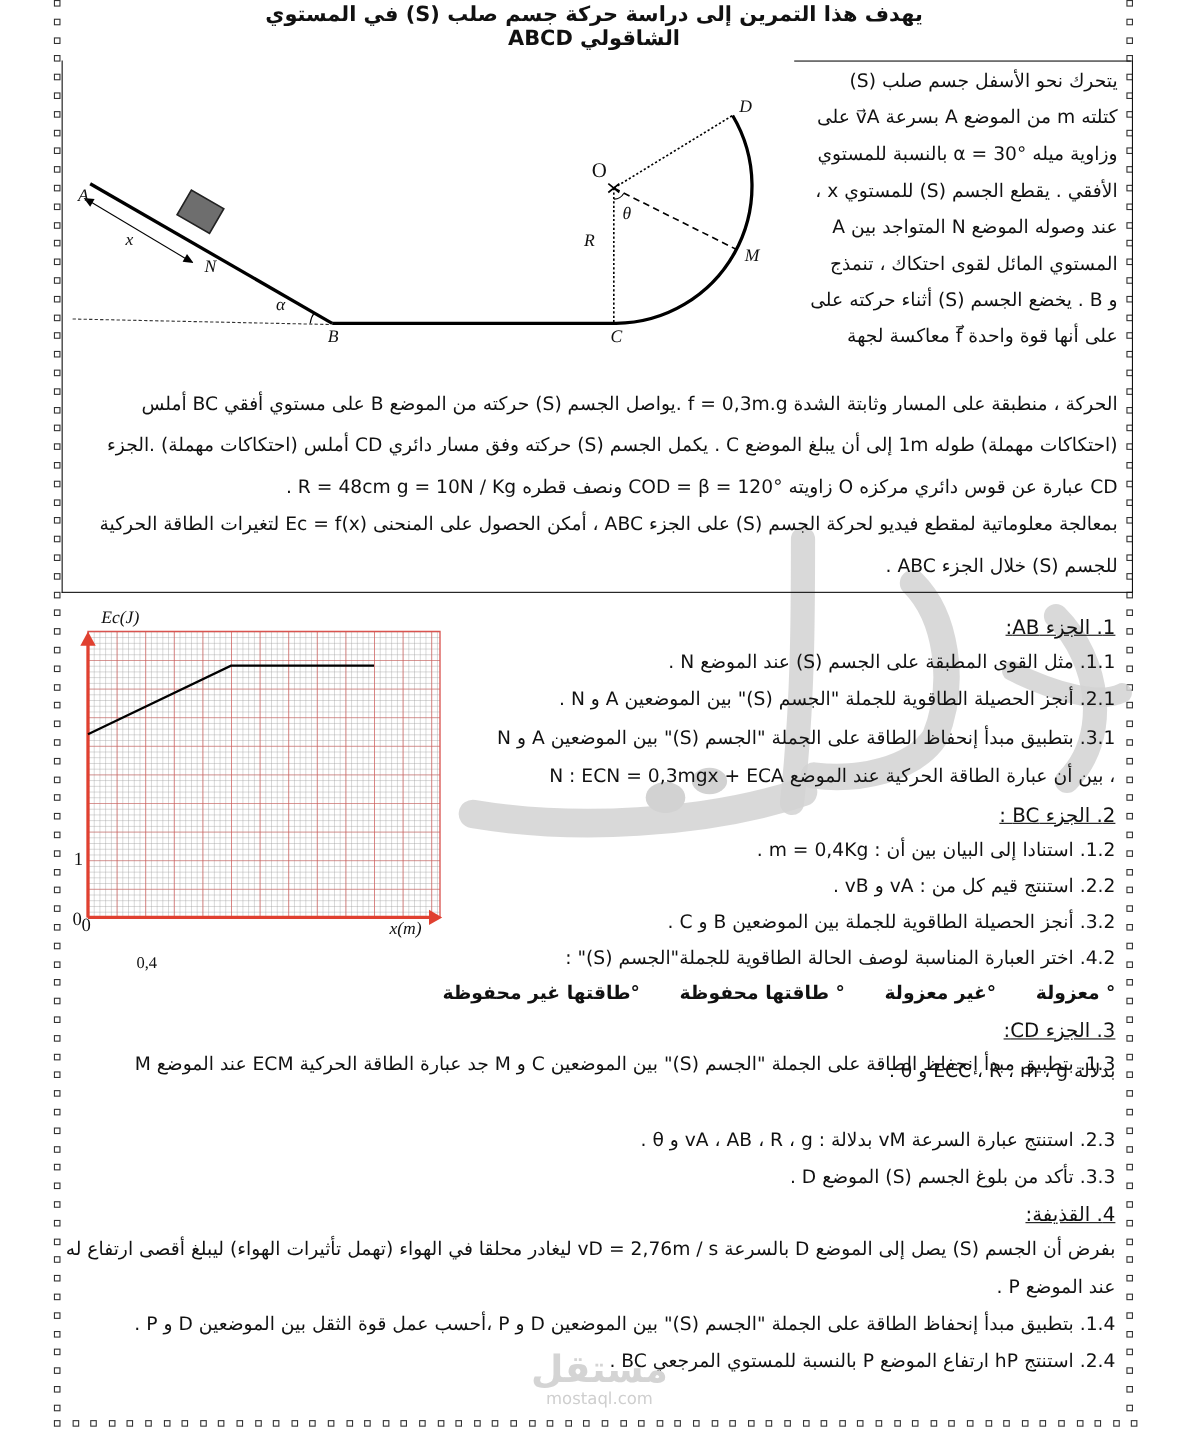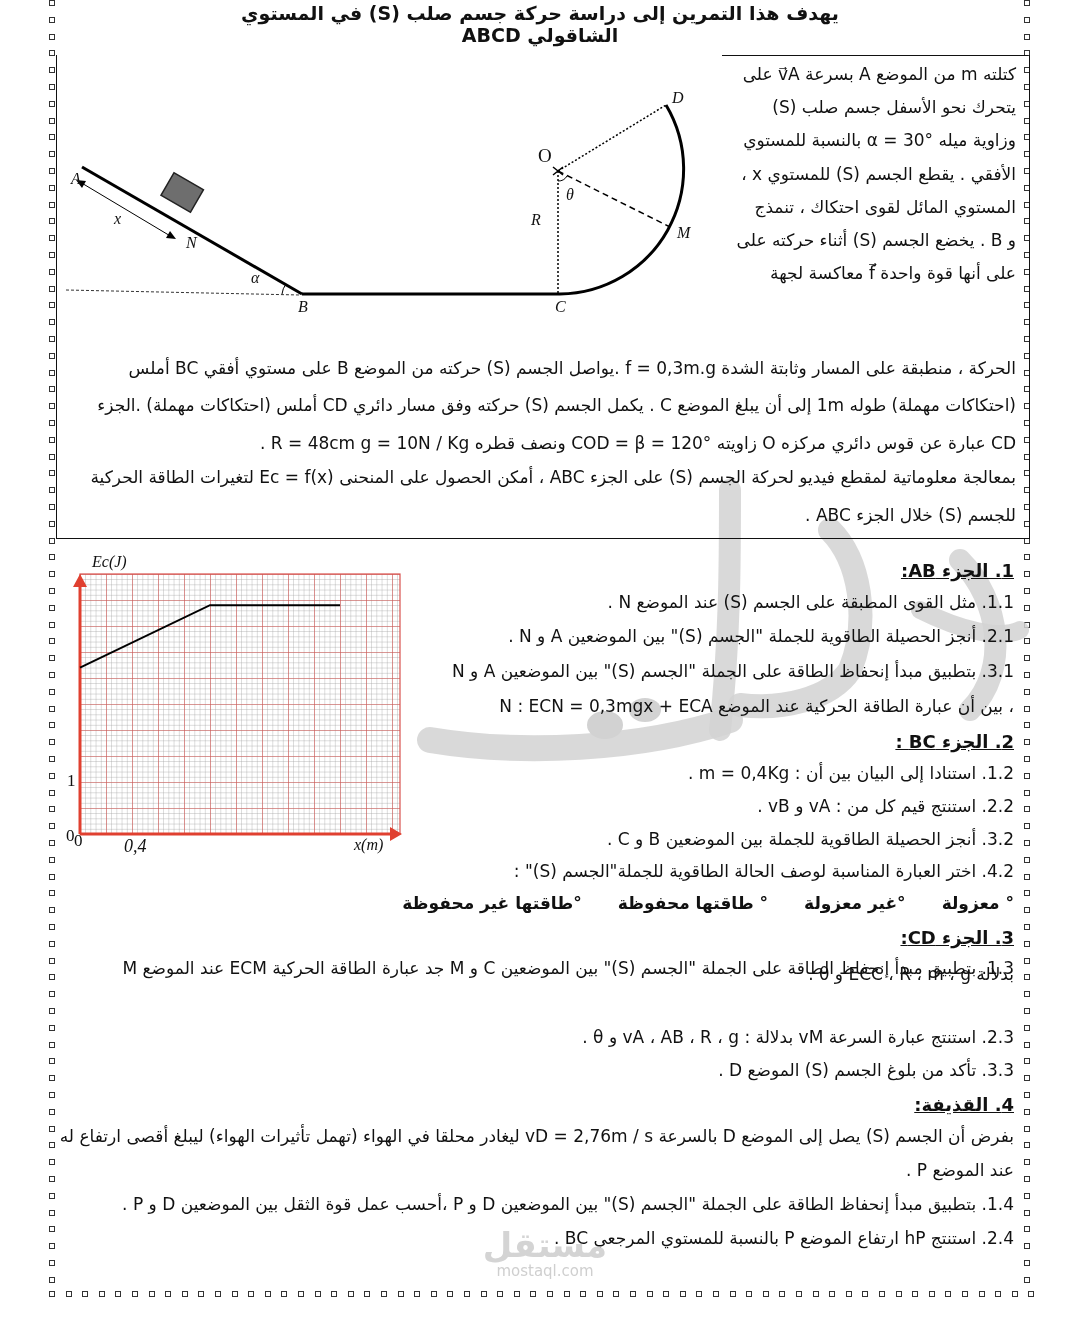--- a/index.html
+++ b/index.html
@@ -7,21 +7,21 @@
          font-family:"DejaVu Sans","Liberation Sans",sans-serif; color:#111; }
   .abs { position:absolute; }
   .border-dots { position:absolute; }
   .dot { position:absolute; width:6px; height:6px; border:1px solid #333; background:#fff; box-sizing:border-box; }
   .title { position:absolute; left:230px; top:2px; width:620px; height:28px; font-size:19px; font-weight:bold; direction:rtl; text-align:center; }
   .framebox { position:absolute; left:56px; top:55px; width:972px; height:483px; border:1px solid #111; border-top:none; }
   .framebox-top { position:absolute; left:722px; top:55px; width:306px; height:0; border-top:1px solid #111; }
   .side-text { position:absolute; left:724px; top:58px; width:292px; font-size:17px; line-height:33.2px; direction:rtl; text-align:right; }
   .full-line { position:absolute; left:64px; width:952px; font-size:17px; direction:rtl; text-align:justify; text-align-last:right; white-space:nowrap; }
   .q { position:absolute; font-size:17px; direction:rtl; text-align:right; white-space:nowrap; }
-  .sec { font-weight:bold; text-decoration:underline; font-size:18px; }
+  .sec { font-weight:normal; text-decoration:underline; font-size:18px; }
   .chart-label { position:absolute; font-family:"Liberation Serif",serif; font-size:16px; }
   .watermark { position:absolute; pointer-events:none; }
 </style>
 </head>
 <body>
 
 <div class="border-dots" id="dots-left">
     <div class="dot" style="left: 49px; top: 0px;"></div>
     <div class="dot" style="left: 49px; top: 17px;"></div>
     <div class="dot" style="left: 49px; top: 34px;"></div>
@@ -292,24 +292,25 @@
 <div class="chart-label" style="left:251px;top:269px;font-style:italic;">α</div>
 <div class="chart-label" style="left:298px;top:298px;font-style:italic;">B</div>
 <div class="chart-label" style="left:555px;top:298px;font-style:italic;">C</div>
 <div class="chart-label" style="left:531px;top:211px;font-style:italic;">R</div>
 <div class="chart-label" style="left:538px;top:145px;font-size:19px;">O</div>
 <div class="chart-label" style="left:566px;top:186px;font-style:italic;">θ</div>
 <div class="chart-label" style="left:677px;top:224px;font-style:italic;">M</div>
 <div class="chart-label" style="left:672px;top:89px;font-style:italic;">D</div>
 
 <div class="side-text">
+  <div>يتحرك نحو الأسفل جسم صلب (S)</div>
   <div>كتلته m من الموضع A بسرعة v⃗A على</div>
-  <div>يتحرك نحو الأسفل جسم صلب (S)</div>
   <div>وزاوية ميله α = 30° بالنسبة للمستوي</div>
   <div>الأفقي . يقطع الجسم (S) للمستوي x ،</div>
+  <div>عند وصوله الموضع N المتواجد بين A</div>
   <div>المستوي المائل لقوى احتكاك ، تنمذج</div>
   <div>و B . يخضع الجسم (S) أثناء حركته على</div>
   <div>على أنها قوة واحدة f⃗ معاكسة لجهة</div>
 </div>
 
 <div class="full-line" style="top:358px;">الحركة ، منطبقة على المسار وثابتة الشدة f = 0,3m.g .يواصل الجسم (S) حركته من الموضع B على مستوي أفقي BC أملس</div>
 <div class="full-line" style="top:395px;">(احتكاكات مهملة) طوله 1m إلى أن يبلغ الموضع C . يكمل الجسم (S) حركته وفق مسار دائري CD أملس (احتكاكات مهملة) .الجزء</div>
 <div class="full-line" style="top:433px;">CD عبارة عن قوس دائري مركزه O زاويته COD = β = 120° ونصف قطره R = 48cm g = 10N / Kg .</div>
 <div class="full-line" style="top:467px;">بمعالجة معلوماتية لمقطع فيديو لحركة الجسم (S) على الجزء ABC ، أمكن الحصول على المنحنى Ec = f(x) لتغيرات الطاقة الحركية</div>
 <div class="full-line" style="top:505px;">للجسم (S) خلال الجزء ABC .</div>
@@ -331,21 +332,21 @@
   <polygon points="342,274 330,267 330,281" fill="#e04030"></polygon>
   <line x1="20" y1="274" x2="20" y2="20" stroke="#e04030" stroke-width="3"></line>
   <polygon points="20,14 13,27 27,27" fill="#e04030"></polygon>
 
   <polyline id="chart-line" fill="none" stroke="#000" stroke-width="2" points="20.0,107.6 150.0,45.2 280.0,45.2"></polyline>
 </svg>
 <div class="chart-label" style="left:92px;top:553px;font-style:italic;">Ec(J)</div>
 <div class="chart-label" style="left:66px;top:826px;font-size:17px;">0</div>
 <div class="chart-label" style="left:74px;top:831px;font-size:17px;">0</div>
 <div class="chart-label" style="left:67px;top:771px;font-size:17px;">1</div>
-<div class="chart-label" style="left:124px;top:836px;font-size:18px;font-style:italic;">0,4</div>
+<div class="chart-label" style="left:124px;top:868px;font-size:15px;">0,4</div>
 <div class="chart-label" style="left:354px;top:836px;font-style:italic;">x(m)</div>
 
 <div class="q sec" style="right:66px;top:560px;">1. الجزء AB:</div>
 <div class="q" style="right:66px;top:592px;">1.1. مثل القوى المطبقة على الجسم (S) عند الموضع N .</div>
 <div class="q" style="right:66px;top:626px;">2.1. أنجز الحصيلة الطاقوية للجملة "الجسم (S)" بين الموضعين A و N .</div>
 <div class="q" style="right:66px;top:661px;">3.1. بتطبيق مبدأ إنحفاظ الطاقة على الجملة "الجسم (S)" بين الموضعين A و N</div>
 <div class="q" style="right:66px;top:696px;">، بين أن عبارة الطاقة الحركية عند الموضع N : ECN = 0,3mgx + ECA</div>
 
 <div class="q sec" style="right:66px;top:731px;">2. الجزء BC :</div>
 <div class="q" style="right:66px;top:763px;">1.2. استنادا إلى البيان بين أن : m = 0,4Kg .</div>

